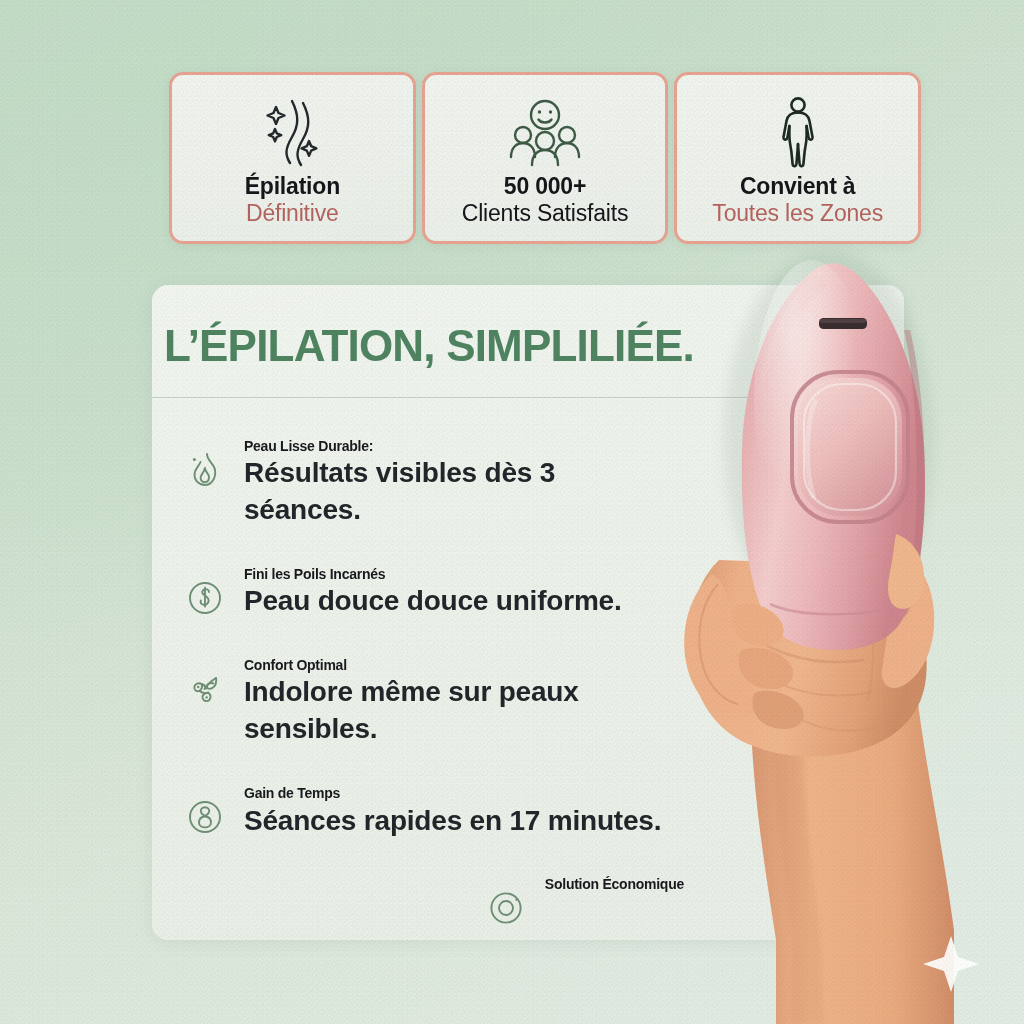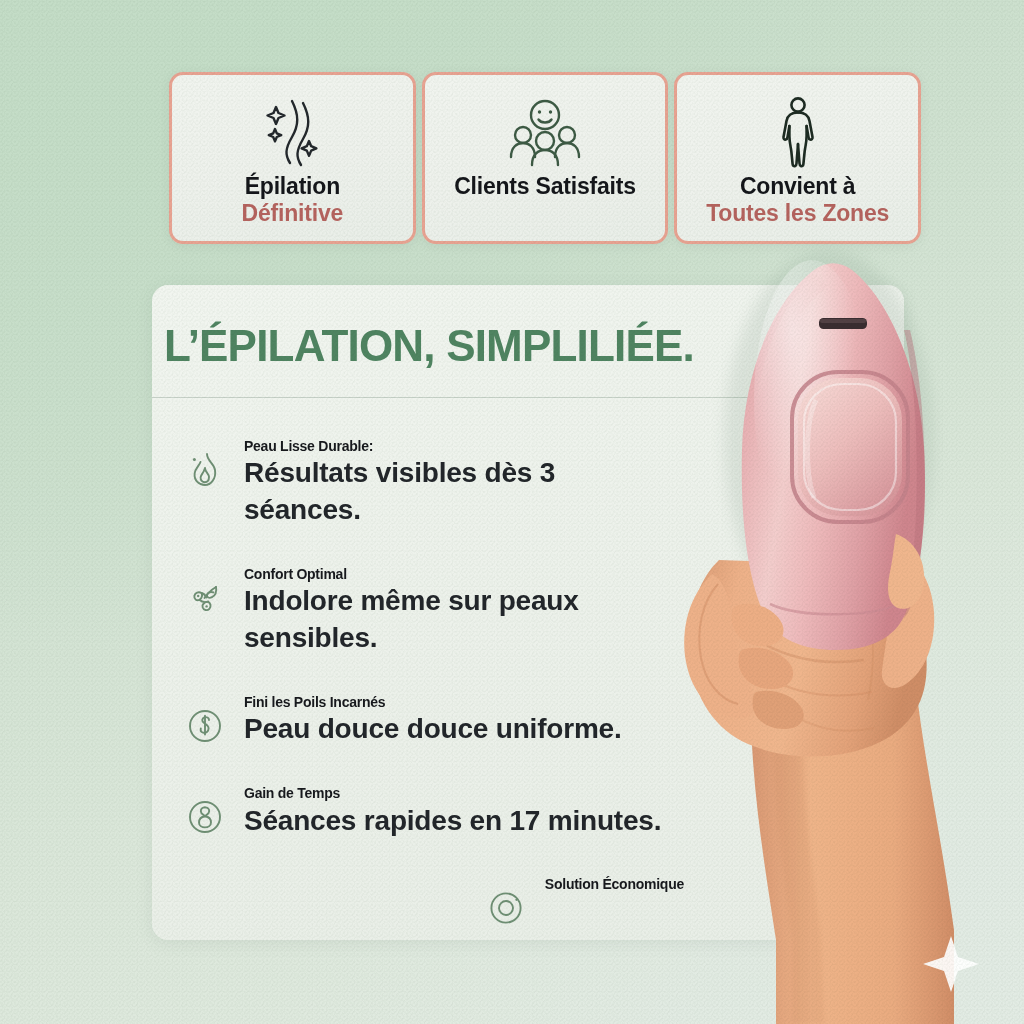--- a/index.html
+++ b/index.html
@@ -71,21 +71,21 @@
   .badge-l1 {
     display: block;
     font-size: 23px;
     font-weight: 700;
     color: #14161a;
     letter-spacing: -0.2px;
   }
   .badge-l2 {
     display: block;
     font-size: 23px;
-    font-weight: 700;
+    font-weight: 400;
     letter-spacing: -0.2px;
   }
 
   
   .panel {
     position: absolute;
     left: 152px;
     top: 285px;
     width: 752px;
     height: 655px;
@@ -191,20 +191,21 @@
           <path d="M35.5 22.5 C38 26.5, 46 26.5, 48.5 22.5"></path>
           <circle cx="20" cy="38" r="8"></circle>
           <path d="M8 60 C8 50, 14 46, 20 46 C26 46, 32 50, 32 60"></path>
           <circle cx="64" cy="38" r="8"></circle>
           <path d="M52 60 C52 50, 58 46, 64 46 C70 46, 76 50, 76 60"></path>
           <circle cx="42" cy="44" r="9"></circle>
           <path d="M29 68 C29 57, 35.5 53, 42 53 C48.5 53, 55 57, 55 68"></path>
         </svg>
       </div>
       <div class="badge-text">
+        <span class="badge-l1">50 000+</span>
         <span class="badge-l2" style="color:#14161a">Clients Satisfaits</span>
       </div>
     </div>
 
     <div class="badge">
       <div class="badge-icon">
         <svg width="54" height="72" viewBox="0 0 54 72" fill="none" stroke="#1d2b22" stroke-width="2.6" stroke-linecap="round" stroke-linejoin="round">
           <circle cx="27" cy="9" r="6.6"></circle>
           <path d="M27 16.5 C20.5 16.5, 16.5 19.5, 15.5 25 L12.5 41 C12.2 43, 13.5 44, 14.8 43.6 C16 43.3, 16.4 42.2, 16.6 40.8 L18.4 30"></path>
           <path d="M27 16.5 C33.5 16.5, 37.5 19.5, 38.5 25 L41.5 41 C41.8 43, 40.5 44, 39.2 43.6 C38 43.3, 37.6 42.2, 37.4 40.8 L35.6 30"></path>
@@ -229,53 +230,53 @@
         <div class="feat-icon">
           <svg width="34" height="36" viewBox="0 0 34 36" fill="none" stroke="#6f8f74" stroke-width="1.9" stroke-linecap="round" stroke-linejoin="round">
             <path d="M19 2 C19 9, 26 11, 27 18 C28.4 27, 22.6 33, 17 33 C11 33, 6 28.5, 6.6 21.5 C7 16.5, 11 14, 12.5 10"></path>
             <path d="M17 16 C17 20, 21 21.5, 21 25 C21 28.4, 19 30.2, 16.8 30.2 C14.4 30.2, 12.4 28.4, 12.6 25.4 C12.8 22.5, 15.6 21.4, 17 16 Z"></path>
             <circle cx="6.4" cy="7.4" r="1.5" fill="#6f8f74" stroke="none"></circle>
           </svg>
         </div>
         <div class="feat-body">
           <span class="feat-title">Peau Lisse Durable:</span>
           <span class="feat-desc">Résultats visibles dès 3 séances.</span>
+        </div>
+      </div>
+
+      <div class="feature">
+        <div class="feat-icon">
+          <svg width="36" height="36" viewBox="0 0 36 36" fill="none" stroke="#6f8f74" stroke-width="1.9" stroke-linecap="round" stroke-linejoin="round">
+            <circle cx="18" cy="18" r="15"></circle>
+            <path d="M22 12 C22 9.6, 19.6 8.6, 17.4 9.4 C14.8 10.4, 14.6 13.4, 16.8 14.8 C19.4 16.4, 21.6 17.6, 21.6 20.6 C21.6 23.6, 19 25.4, 16.2 24.6 C14 24, 13.4 22, 13.8 20.4"></path>
+            <path d="M18 7.6 L18 26.6"></path>
+          </svg>
+        </div>
+        <div class="feat-body">
+          <span class="feat-title">Fini les Poils Incarnés</span>
+          <span class="feat-desc">Peau douce douce uniforme.</span>
         </div>
       </div>
 
       <div class="feature">
         <div class="feat-icon">
           <svg width="36" height="36" viewBox="0 0 36 36" fill="none" stroke="#6f8f74" stroke-width="1.9" stroke-linecap="round" stroke-linejoin="round">
             <path d="M29 7 C24 10, 20.5 13.5, 17.5 18"></path>
             <path d="M29 7 C29.8 11.6, 28.4 15.4, 25 17.2 C22 18.8, 19.6 17.2, 20 14.8 C20.4 12.4, 23.6 11.4, 26.4 12.4"></path>
             <path d="M14.6 13 C11.4 11.2, 8 12.6, 7.4 15.8 C6.8 19, 9.6 21, 12.4 19.8 C15 18.6, 15.6 15.2, 14.6 13 Z"></path>
             <path d="M21 21.6 C23.8 23.2, 24.4 26.6, 22.4 28.8 C20.2 31.2, 16.6 30.2, 15.6 27.2 C14.8 24.6, 17.4 21.8, 21 21.6 Z"></path>
             <path d="M12.4 19.8 C15 22.2, 18 22.6, 21 21.6"></path>
             <path d="M14.6 13 C16.8 13.6, 18.6 15.6, 19.2 17.6"></path>
             <circle cx="11.2" cy="16" r="1.2" fill="#6f8f74" stroke="none"></circle>
             <circle cx="19.6" cy="26.4" r="1.2" fill="#6f8f74" stroke="none"></circle>
           </svg>
         </div>
         <div class="feat-body">
           <span class="feat-title">Confort Optimal</span>
           <span class="feat-desc">Indolore même sur peaux sensibles.</span>
-        </div>
-      </div>
-
-      <div class="feature">
-        <div class="feat-icon">
-          <svg width="36" height="36" viewBox="0 0 36 36" fill="none" stroke="#6f8f74" stroke-width="1.9" stroke-linecap="round" stroke-linejoin="round">
-            <circle cx="18" cy="18" r="15"></circle>
-            <path d="M22 12 C22 9.6, 19.6 8.6, 17.4 9.4 C14.8 10.4, 14.6 13.4, 16.8 14.8 C19.4 16.4, 21.6 17.6, 21.6 20.6 C21.6 23.6, 19 25.4, 16.2 24.6 C14 24, 13.4 22, 13.8 20.4"></path>
-            <path d="M18 7.6 L18 26.6"></path>
-          </svg>
-        </div>
-        <div class="feat-body">
-          <span class="feat-title">Fini les Poils Incarnés</span>
-          <span class="feat-desc">Peau douce douce uniforme.</span>
         </div>
       </div>
 
       <div class="feature">
         <div class="feat-icon">
           <svg width="36" height="36" viewBox="0 0 36 36" fill="none" stroke="#6f8f74" stroke-width="1.9" stroke-linecap="round" stroke-linejoin="round">
             <circle cx="18" cy="18" r="15"></circle>
             <path d="M18 8.4 C15.4 8.4, 13.8 10.2, 13.8 12.2 C13.8 14.6, 16.6 15.8, 18 17.2"></path>
             <path d="M18 8.4 C20.6 8.4, 22.2 10.2, 22.2 12.2 C22.2 14.6, 19.4 15.8, 18 17.2"></path>
             <path d="M18 17.2 C14.4 17.8, 12 20.4, 12 23.4 C12 26.4, 14.8 28.4, 18 28.4 C21.2 28.4, 24 26.4, 24 23.4 C24 20.4, 21.6 17.8, 18 17.2 Z"></path>

